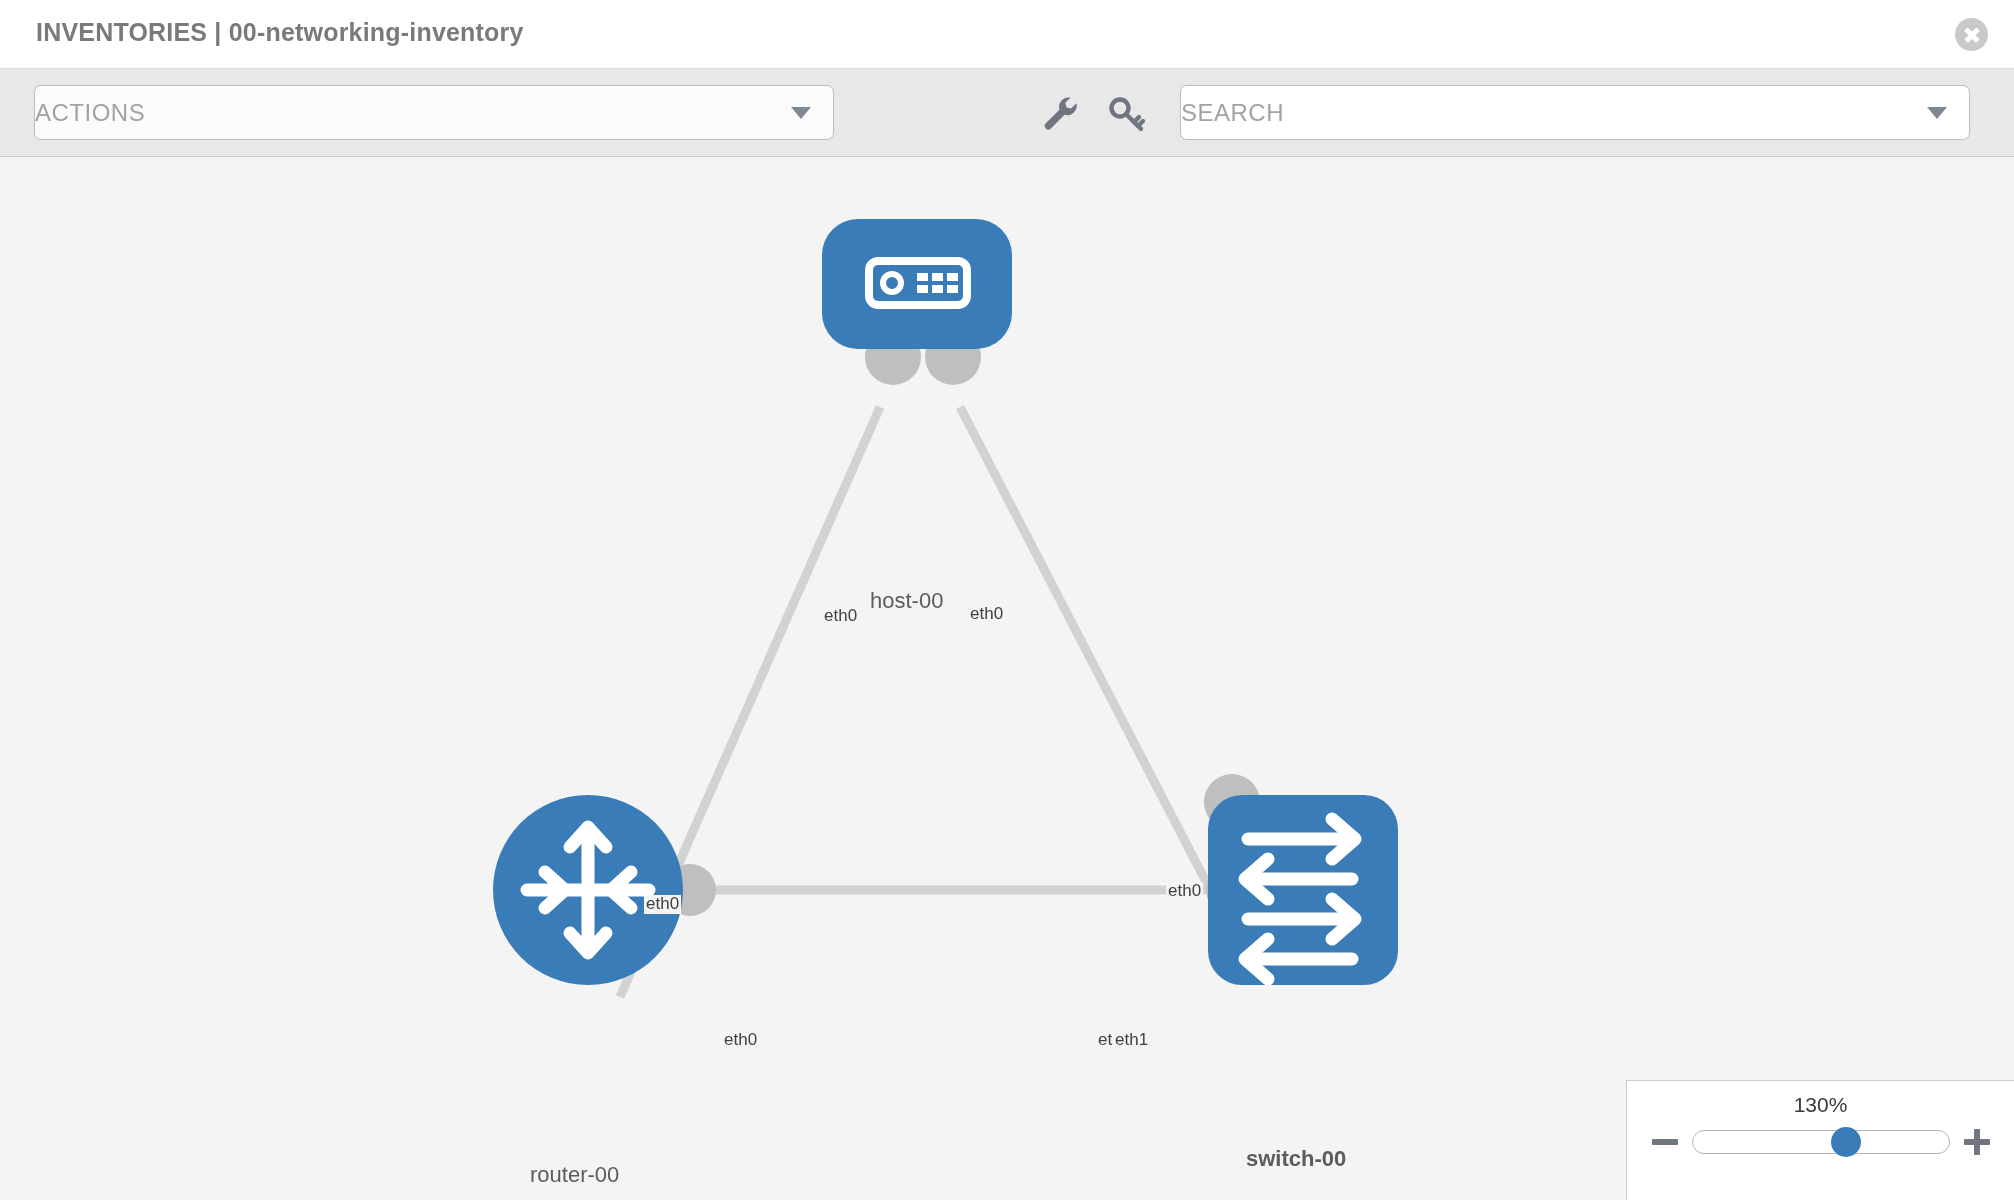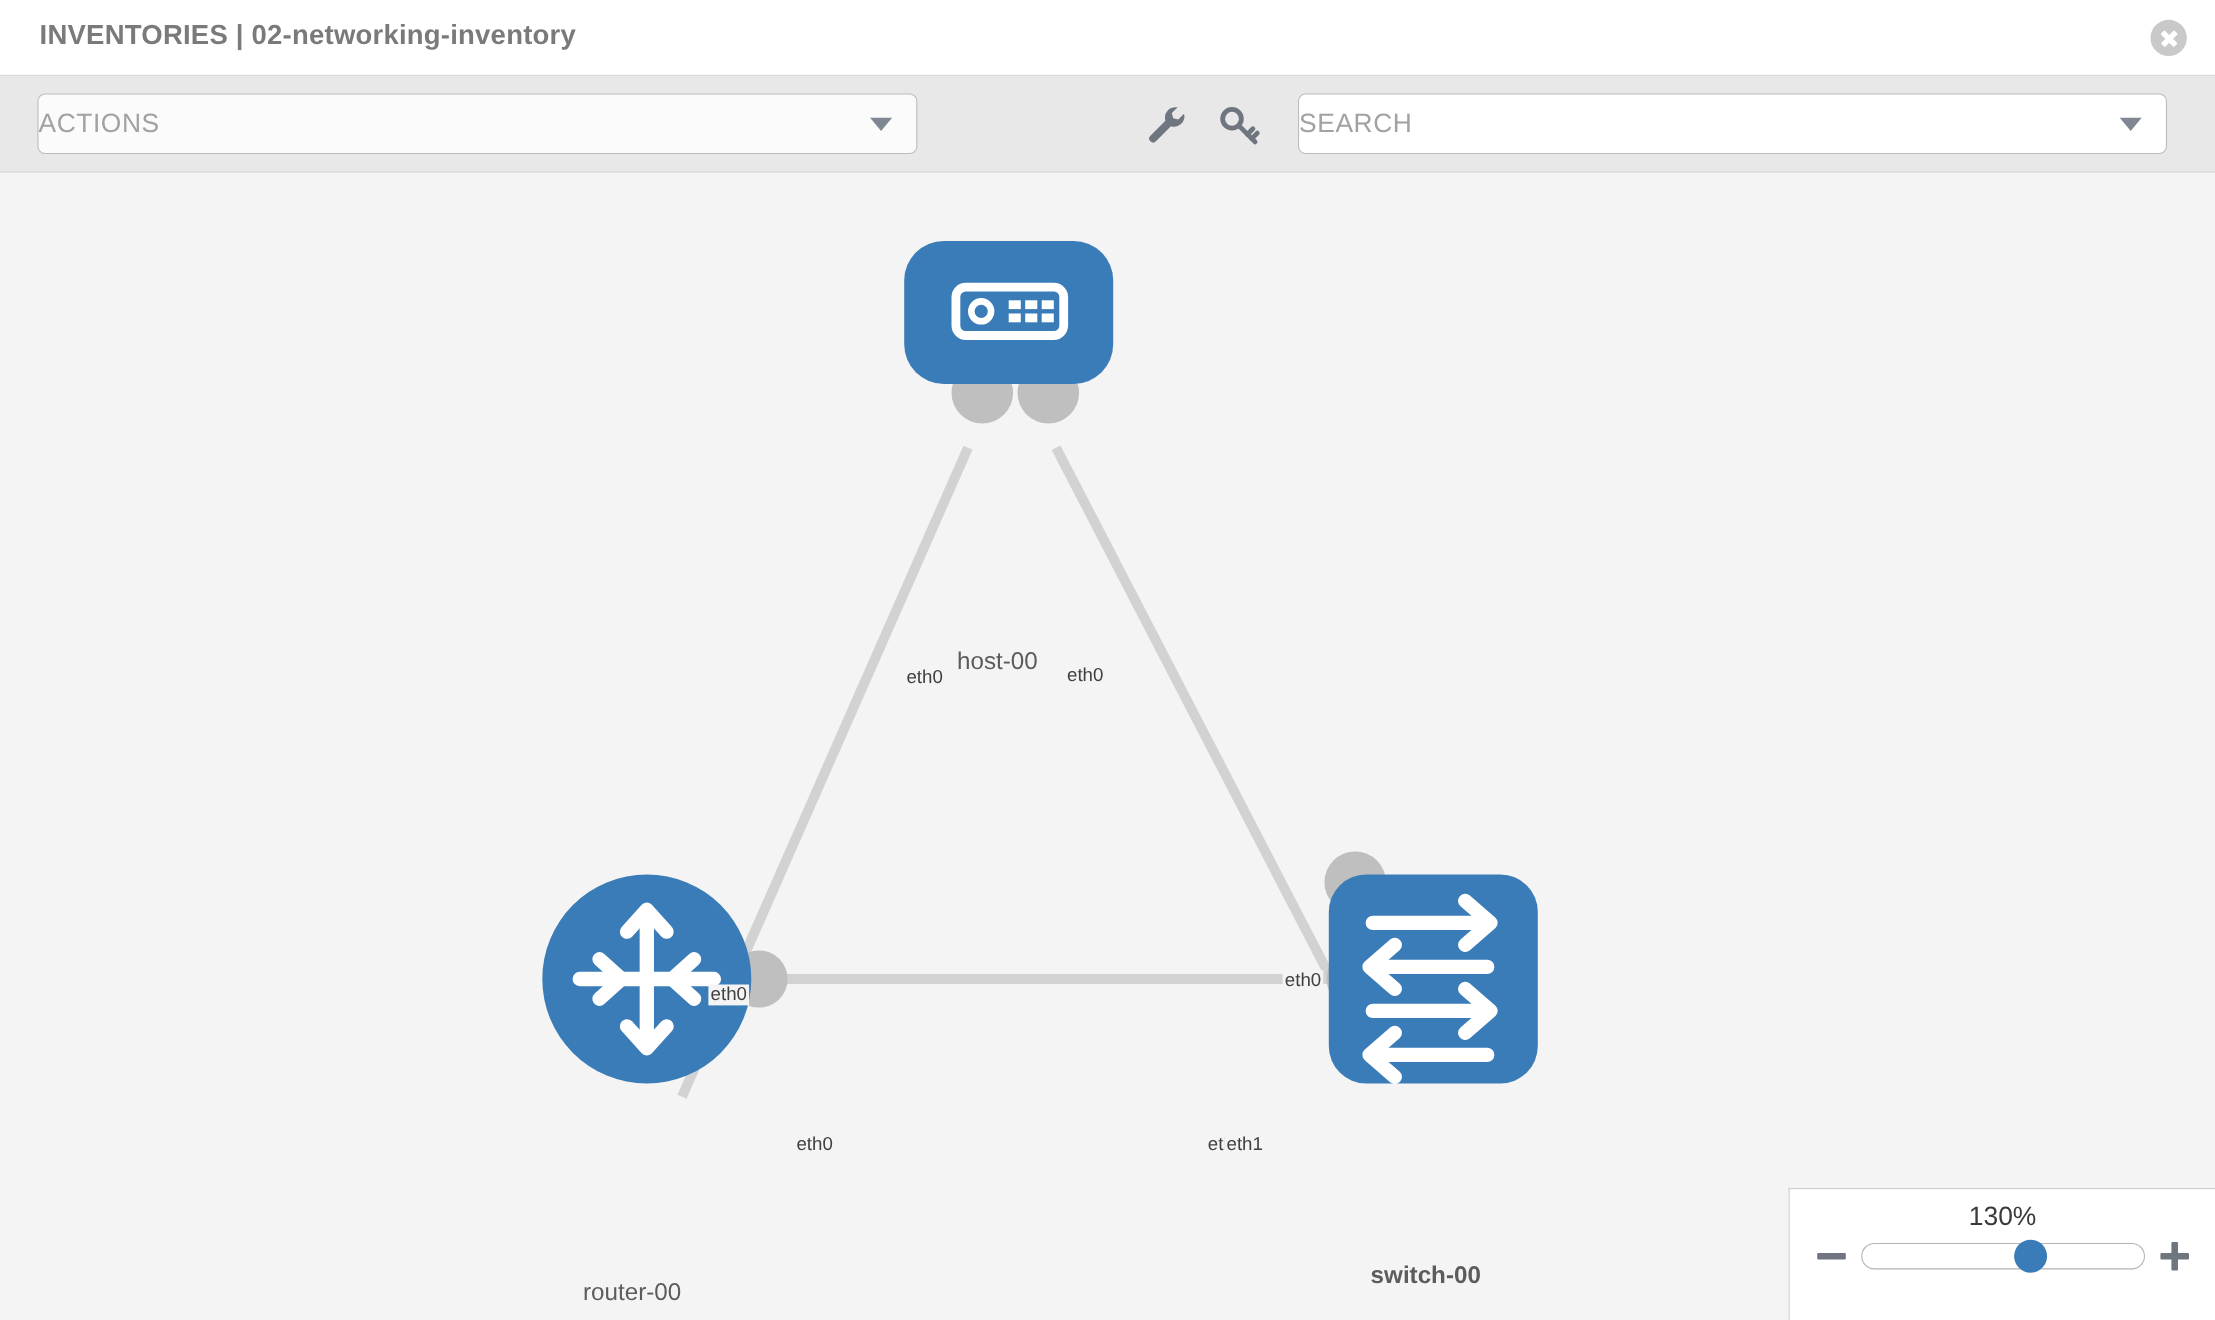--- a/index.html
+++ b/index.html
@@ -87,21 +87,21 @@
 
   
   .zoom-panel {
     position: absolute; right: 0; bottom: 0;
     width: 388px; height: 120px;
     background: #ffffff; border: 1px solid #cccccc;
     border-right: none; border-bottom: none;
   }
   .zoom-percent {
     position: absolute; left: 0; right: 0; top: 12px;
-    text-align: center; font-size: 24px; color: #3a3a3a;
+    text-align: center; font-size: 21px; color: #3a3a3a;
   }
   .zoom-row {
     position: absolute; left: 0; right: 0; top: 48px;
     display: flex; align-items: center; justify-content: center; gap: 14px;
   }
   .zoom-minus, .zoom-plus {
     position: relative; width: 26px; height: 26px; cursor: pointer; flex: none;
   }
   .zoom-minus::before, .zoom-plus::before {
     content:""; position:absolute; left:0; top:50%; transform:translateY(-50%);
@@ -121,21 +121,21 @@
     width: 30px; height: 30px; border-radius: 50%;
     background: #3a7cb8; cursor: grab;
   }
 </style>
 </head>
 <body>
 
 <div id="app">
 
   <div class="header">
-    <div class="header-title">INVENTORIES | 02-networking-inventory</div>
+    <div class="header-title">INVENTORIES | 00-networking-inventory</div>
     <div class="close-btn"></div>
   </div>
 
   <div class="toolbar">
 
     <div class="select-box" id="actions-select">
       <span class="select-label">ACTIONS</span>
       <span class="caret"></span>
     </div>
 

